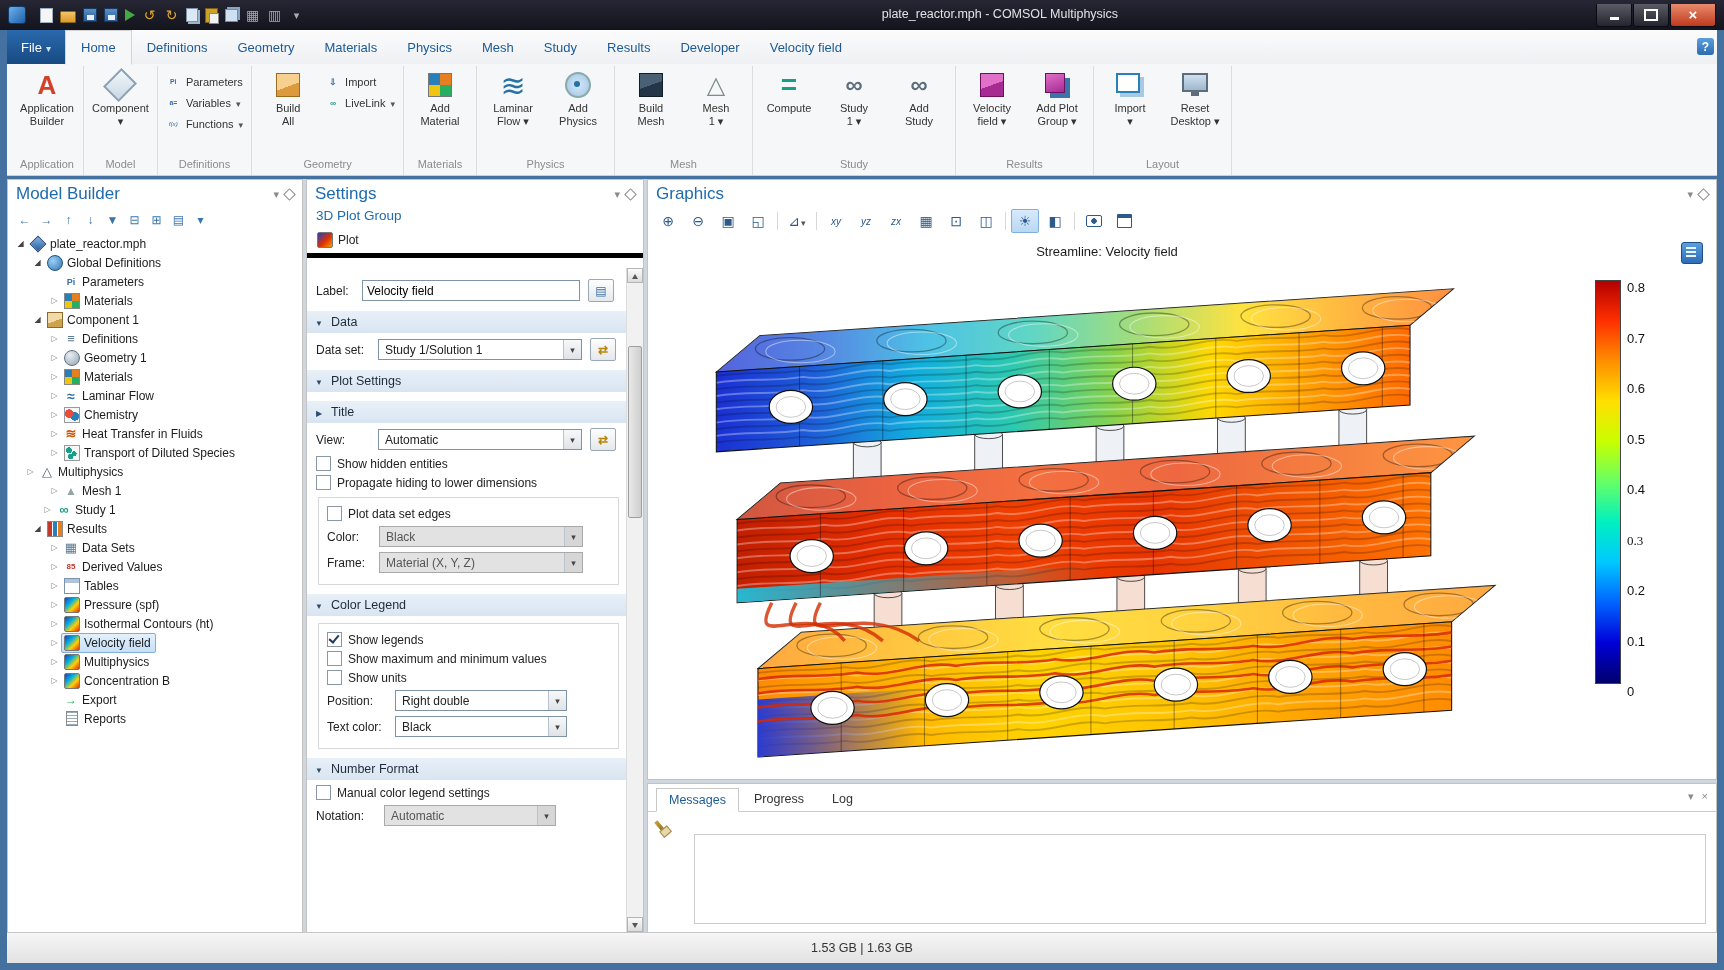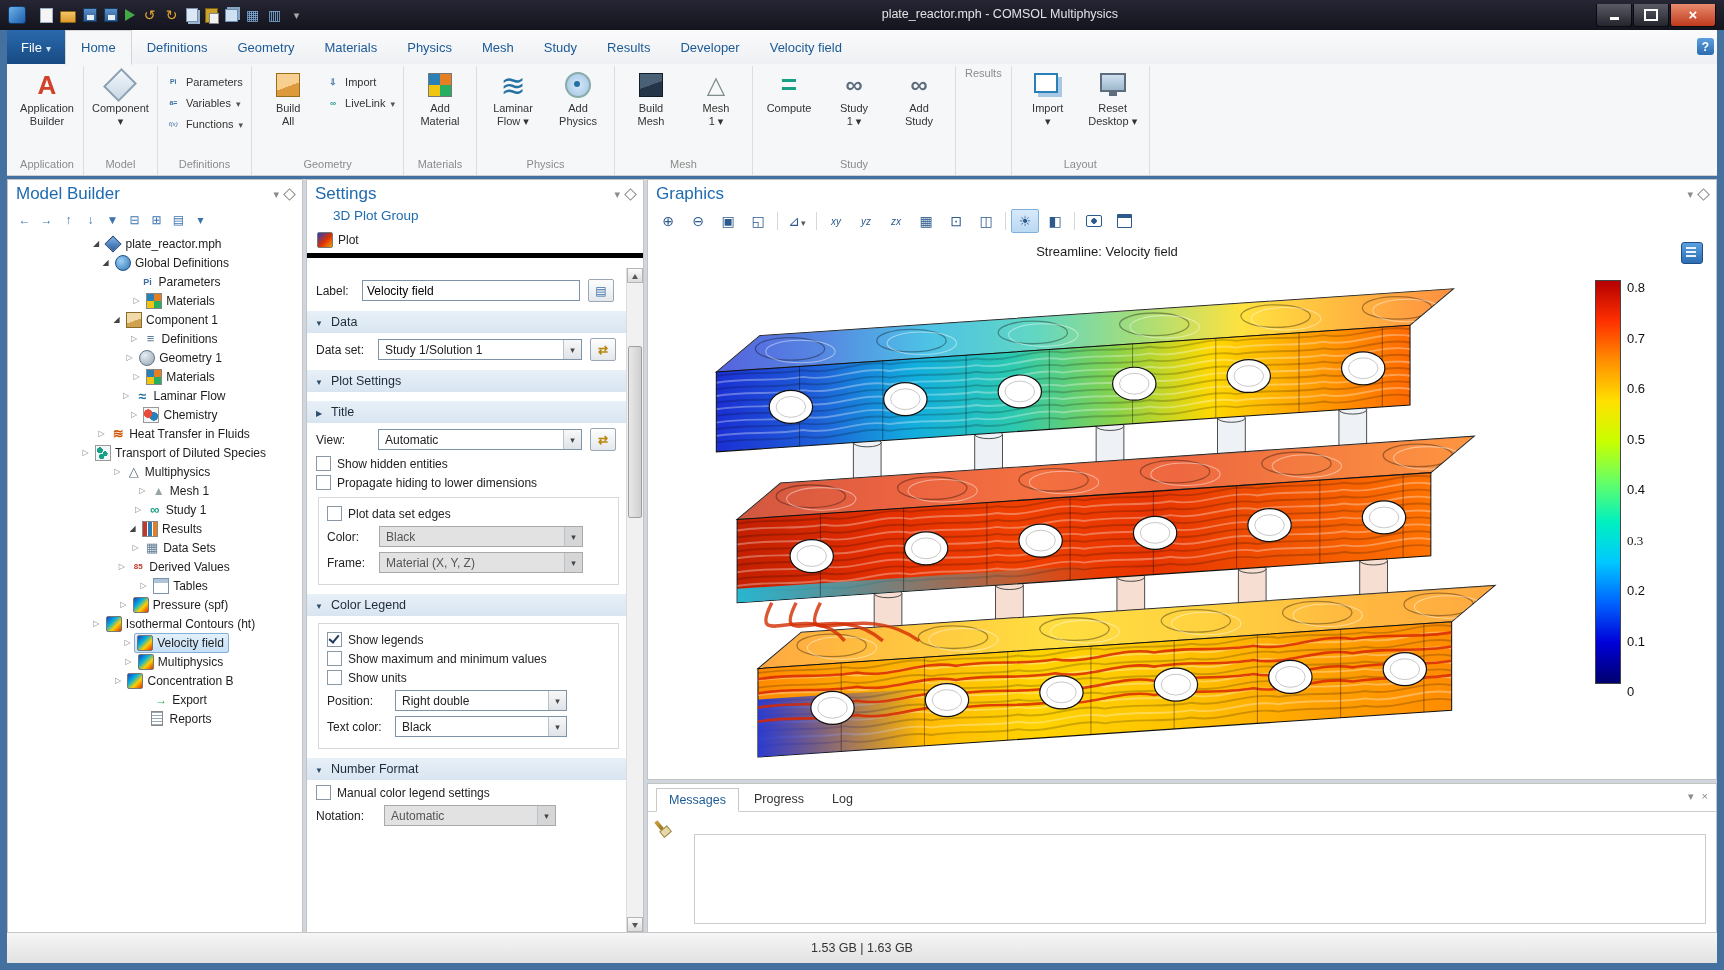--- a/index.html
+++ b/index.html
@@ -94,21 +94,21 @@
   .panel-title{font-size:17px;color:#1e6bb0;}
   .hdr-mini{margin-left:auto;display:flex;gap:6px;align-items:center;color:#8a8a8a;font-size:11px;}
   .hdr-ic{cursor:default;}
   .pin-icon{width:7px;height:7px;border:1.5px solid #8a8a8a;transform:rotate(45deg);display:inline-block;}
 
   
   .mb{width:296px;display:flex;flex-direction:column;flex:none;}
   .mb-toolbar{height:23px;display:flex;align-items:center;gap:3px;padding:0 7px;}
   .mb-tb{width:19px;height:19px;display:flex;align-items:center;justify-content:center;font-size:12px;color:#3a74ad;border-radius:2px;}
   #mb-tree{flex:1;overflow:hidden;font-size:12px;color:#1c1c1c;padding-top:3px;}
-  .tree-row{height:19px;display:flex;align-items:center;justify-content:center;}
+  .tree-row{height:19px;display:flex;align-items:center;}
   .tree-arrow{width:13px;flex:none;text-align:center;font-size:8px;color:#888;}
   .tree-arrow.collapsed::before{content:"▷";}
   .tree-arrow.expanded::before{content:"◢";color:#444;}
   .tree-item{display:inline-flex;align-items:center;gap:4px;padding:1px 4px 1px 2px;border:1px solid transparent;border-radius:2px;}
   .tree-item.selected{background:linear-gradient(#e2f0fc,#c6e0f7);border-color:#84aed6;}
   .tic{width:14px;height:14px;flex:none;display:flex;align-items:center;justify-content:center;font-size:10px;}
   .tic-model{background:linear-gradient(135deg,#7db4e8,#2a5c9e);border:1px solid #1a3f70;transform:rotate(45deg);width:10px;height:10px;margin:2px;}
   .tic-globe{border-radius:50%;background:radial-gradient(circle at 35% 35%,#9fd0f5,#2e75b6);border:1px solid #1d5288;}
   .tic-pi::before{content:"Pi";font-size:9px;font-weight:bold;color:#3a6ea5;}
   .tic-materials{background:conic-gradient(#e67e22 0 25%,#27ae60 0 50%,#f1c40f 0 75%,#2980b9 0);border:1px solid #888;}
@@ -126,21 +126,21 @@
   .tic-datasets::before{content:"▦";font-size:13px;color:#5d7a96;}
   .tic-derived::before{content:"85";font-size:8px;font-weight:bold;color:#c0392b;}
   .tic-tables{background:linear-gradient(#b0c4d8 0 4px,#fff 4px),#fff;border:1px solid #7a93ad;}
   .tic-plot{background:linear-gradient(135deg,#2040c0,#00b0e0 35%,#ffd000 65%,#e03000);border:1px solid #777;border-radius:2px;}
   .tic-export::before{content:"→";font-size:12px;font-weight:bold;color:#27ae60;}
   .tic-reports{background:#fff;border:1px solid #8a8a8a;width:10px;height:13px;margin:0 2px;
     background-image:linear-gradient(#9ab 1px,transparent 1px);background-size:100% 3px;background-position:0 3px;}
 
   
   .settings-panel{width:338px;flex:none;display:flex;flex-direction:column;}
-  .settings-subtitle{font-size:13.5px;color:#1e6bb0;padding:0 26px 4px;}
+  .settings-subtitle{font-size:13.5px;color:#1e6bb0;padding:0 9px 4px;}
   .settings-toolbar{height:26px;display:flex;align-items:center;padding:0 6px;border-bottom:5px solid #000000;}
   .plot-btn{display:flex;align-items:center;gap:5px;font-size:12px;color:#222;padding:2px 8px 2px 4px;border-radius:2px;}
   .ic-plotbtn{width:14px;height:14px;background:linear-gradient(135deg,#2040c0,#e03000 55%,#f0a000);border:1px solid #777;border-radius:2px;}
   .settings-body{position:absolute;left:0;right:16px;top:88px;bottom:0;padding:6px 8px 0 9px;font-size:12px;color:#222;overflow:hidden;}
   .form-row{display:flex;align-items:center;gap:6px;margin:5px 0;}
   .flabel{flex:none;}
   .w44{width:40px;}.w52{width:46px;}.w60{width:56px;}.w62{width:62px;}
   .text-input{width:208px;height:19px;border:1px solid #7f93a6;font-family:inherit;font-size:12px;padding:0 4px;}
   .mini-btn{width:24px;height:21px;border:1px solid #9aa7b5;background:linear-gradient(#fdfdfd,#e4e8ec);
     display:flex;align-items:center;justify-content:center;border-radius:2px;margin-left:2px;}
@@ -438,20 +438,40 @@
           </div>
           <div class="rb-lbl">
             <span>Add</span>
             <span>Study</span>
           </div>
         </div>
       </div>
       <div class="rb-grouplabel">Study</div>
     </div>
     <div class="rb-group">
+      <div class="rb-items">
+        <div class="rb-big">
+          <div class="rb-icon">
+            <div class="ic-velocityfield"></div>
+          </div>
+          <div class="rb-lbl">
+            <span>Velocity</span>
+            <span>field ▾</span>
+          </div>
+        </div>
+        <div class="rb-big">
+          <div class="rb-icon">
+            <div class="ic-addplotgroup"></div>
+          </div>
+          <div class="rb-lbl">
+            <span>Add Plot</span>
+            <span>Group ▾</span>
+          </div>
+        </div>
+      </div>
       <div class="rb-grouplabel">Results</div>
     </div>
     <div class="rb-group">
       <div class="rb-items">
         <div class="rb-big">
           <div class="rb-icon">
             <div class="ic-windows"></div>
           </div>
           <div class="rb-lbl">
             <span>Import</span>

